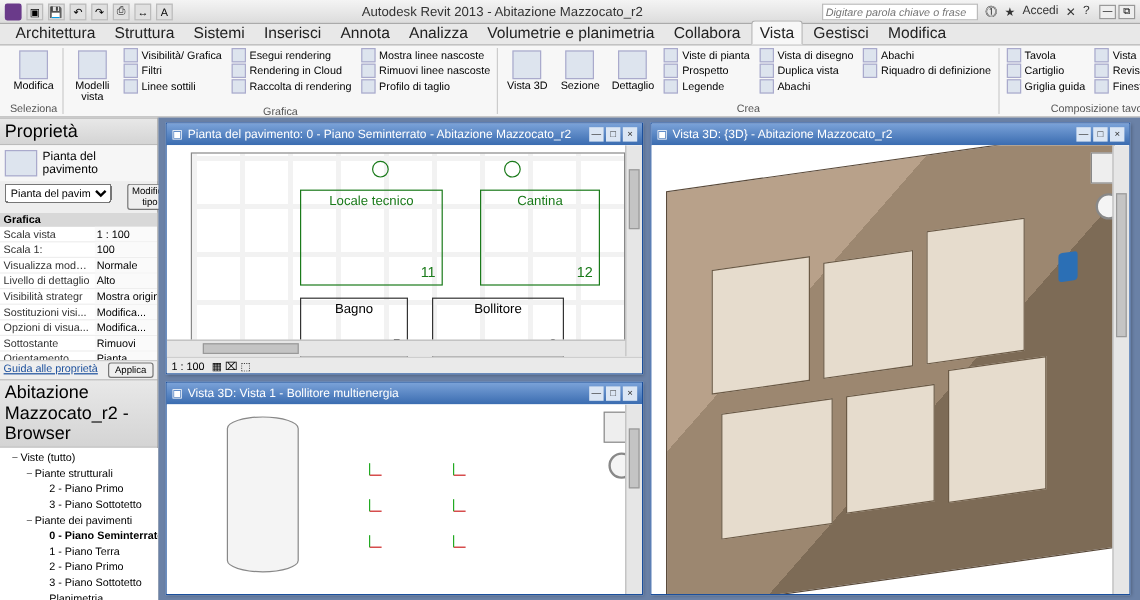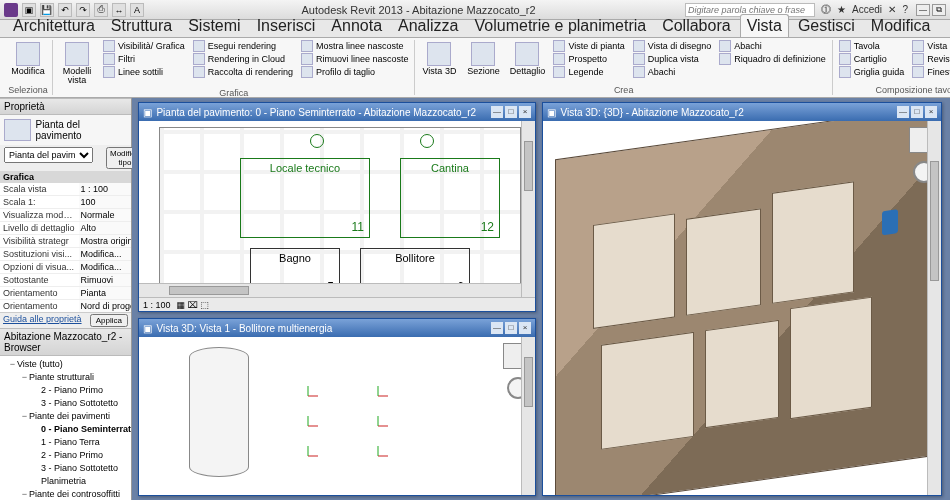--- a/index.html
+++ b/index.html
@@ -12,41 +12,41 @@
 .titlebar .qat span { width: 14px; height: 14px; background: #e0e0e0; border: 1px solid #bbb; display: inline-flex; align-items: center; justify-content: center; font-size: 9px; }
 .titlebar .title { flex: 1; text-align: center; font-size: 11px; color: #333; }
 .titlebar .search { width: 130px; height: 14px; border: 1px solid #bbb; background: #fff; font-size: 9px; padding: 0 2px; color: #888; font-style: italic; }
 .titlebar .right { display: flex; gap: 6px; align-items: center; margin-left: 6px; }
 .titlebar .right span { font-size: 10px; color: #333; }
 .win-ctrl { display:flex; gap:2px; margin-left:8px;}
 .win-ctrl span{width:14px;height:12px;border:1px solid #999;background:#eee;font-size:8px;text-align:center;}
 
 
 .ribbon-tabs { height: 18px; display: flex; align-items: flex-end; padding: 0 6px; background: #e8e8e8; border-bottom: 1px solid #aaa; gap: 2px; }
-.ribbon-tabs .tab { padding: 2px 6px; font-size: 16px; color: #222; cursor: pointer; border: 1px solid transparent; border-bottom: none; }
+.ribbon-tabs .tab { padding: 2px 6px; font-size: 13px; color: #222; cursor: pointer; border: 1px solid transparent; border-bottom: none; }
 .ribbon-tabs .tab.active { background: #f7f7f7; border-color: #aaa; border-top-left-radius: 3px; border-top-right-radius: 3px; }
 
 
 .ribbon { height: 60px; background: #f7f7f7; border-bottom: 1px solid #aaa; display: flex; padding: 2px 4px; gap: 0; }
 .rgroup { display: flex; flex-direction: column; border-right: 1px solid #ccc; padding: 0 4px; }
 .rgroup .controls { flex: 1; display: flex; gap: 4px; align-items: flex-start; }
 .rgroup .glabel { text-align: center; font-size: 9px; color: #555; padding-top: 1px; }
 .rbtn-big { width: 40px; display: flex; flex-direction: column; align-items: center; gap: 1px; padding: 2px; cursor: pointer; }
 .rbtn-big .ic { width: 24px; height: 24px; background: #dde4ee; border: 1px solid #aac; }
 .rbtn-big .lbl { font-size: 9px; text-align: center; line-height: 1; }
 .rcol { display: flex; flex-direction: column; gap: 1px; }
 .rbtn-sm { display: flex; align-items: center; gap: 3px; padding: 0 2px; cursor: pointer; font-size: 9px; white-space: nowrap; }
 .rbtn-sm .ic { width: 12px; height: 12px; background: #dde4ee; border: 1px solid #aac; flex-shrink: 0; }
 
 
 .main { display: flex; height: 402px; }
 
 
 .left { width: 132px; display: flex; flex-direction: column; border-right: 1px solid #999; background: #eee; }
-.pal-header { background: linear-gradient(#e8e8e8,#d4d4d4); padding: 2px 4px; font-size: 10px; border-top: 1px solid #bbb; border-bottom: 1px solid #bbb; }
+.pal-header { background: linear-gradient(#e8e8e8,#d4d4d4); padding: 2px 4px; font-size: 15px; border-top: 1px solid #bbb; border-bottom: 1px solid #bbb; }
 .prop-top { display: flex; align-items: center; gap: 4px; padding: 4px; background: #f6f6f6; }
 .prop-top .ic { width: 28px; height: 22px; background: #dde4ee; border: 1px solid #aac; }
 .prop-type { display: flex; gap: 13px; padding: 2px 4px; }
 .prop-type select { flex: 1; font-size: 9px; height: 16px; }
 .prop-type button { font-size: 8px; padding: 0 2px; }
 .prop-grid { flex: 1; overflow: hidden; background: #fff; font-size: 9px; }
 .prop-sec { background: #d8d8d8; padding: 1px 3px; font-weight: bold; }
 .prop-row { display: flex; border-bottom: 1px solid #eee; }
 .prop-row .k { width: 60%; padding: 1px 3px; color: #333; overflow: hidden; white-space: nowrap; text-overflow: ellipsis; }
 .prop-row .v { width: 40%; padding: 1px 2px; background: #fafafa; overflow: hidden; white-space: nowrap; }
@@ -387,21 +387,21 @@
         <span>▣</span>
         <span class="t">Pianta del pavimento: 0 - Piano Seminterrato - Abitazione Mazzocato_r2</span>
         <div class="wc">
             <span>—</span>
             <span>□</span>
             <span>×</span>
           </div>
       </div>
       <div class="vbody">
         <div class="plan-draw">
-          <div class="room green" style="left:80px;top:30px;width:130px;height:80px;">
+          <div class="room green" style="left:90px;top:30px;width:119px;height:80px;">
               <span>Locale tecnico</span>
               <span class="n">11</span>
             </div>
           <div class="room green" style="left:240px;top:30px;width:100px;height:80px;">
               <span>Cantina</span>
               <span class="n">12</span>
             </div>
           <div class="room" style="left:90px;top:120px;width:90px;height:50px;text-align:center;">
               <span>Bagno</span>
               <span class="n">5</span>

